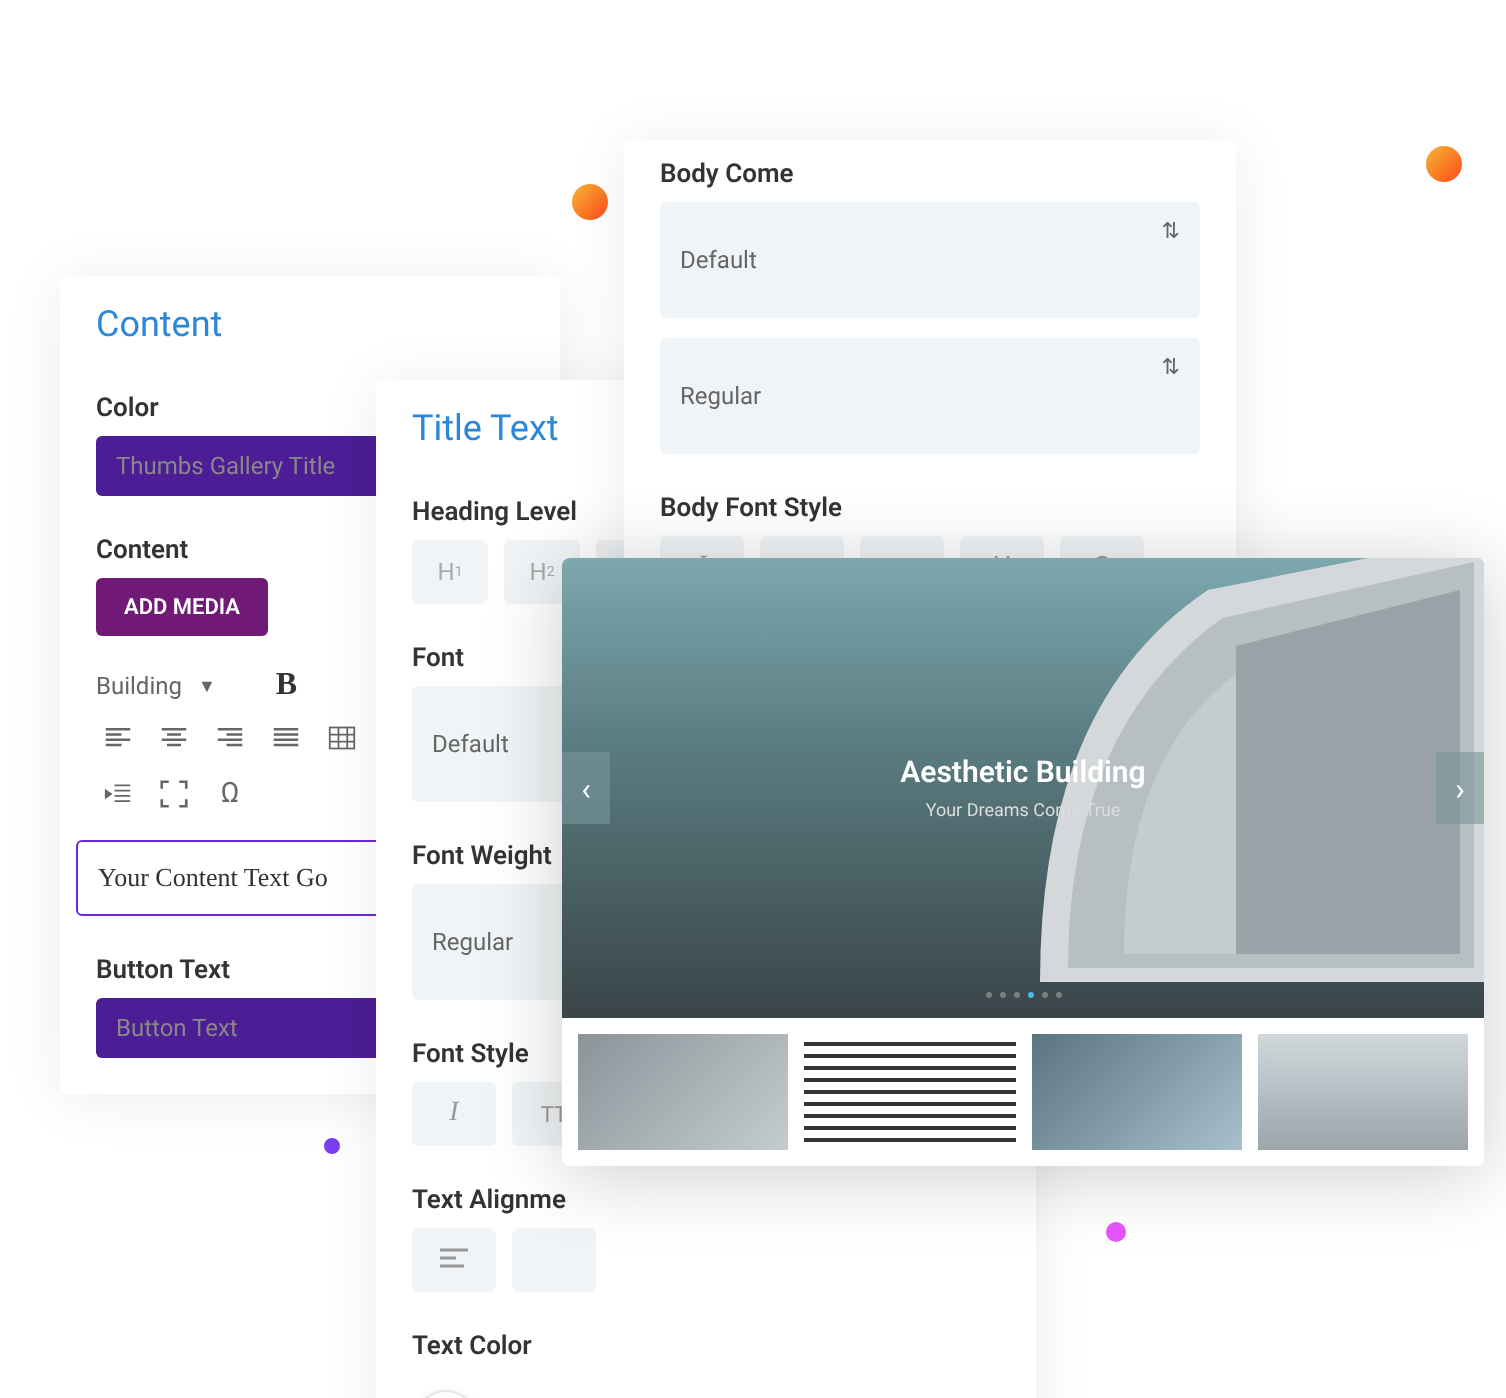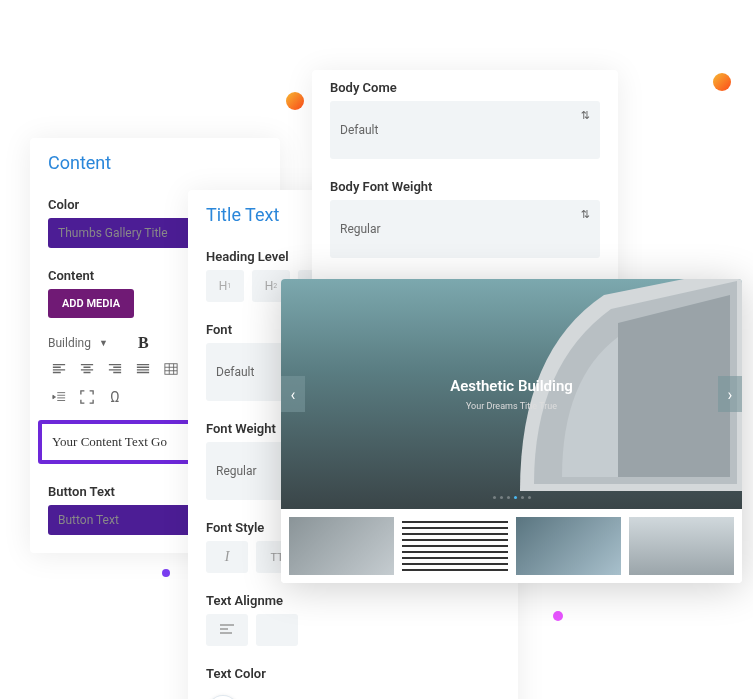--- a/index.html
+++ b/index.html
@@ -7,21 +7,21 @@
 .panel{position:absolute;background:#fff;border-radius:4px;box-shadow:0 2px 30px rgba(0,0,0,0.08)}
 .section-title{color:#2b87da;font-size:18px;font-weight:400;padding:14px 18px}
 .field-label{color:#333;font-size:13px;font-weight:600;padding:10px 18px 6px}
 .text-input{margin:0 18px 10px;background:#4c1d95;border:none;border-radius:3px;padding:8px 10px;font-size:12px;color:#888;width:calc(100% - 36px);display:block}
 .btn-dark{margin:0 18px 10px;background:#701a75;color:#fff;border:none;border-radius:3px;padding:8px 14px;font-size:11px;font-weight:600;cursor:pointer}
 .select-box{margin:0 18px 10px;background:#f1f4f6;border:none;border-radius:3px;padding:22px 10px;font-size:12px;color:#666;width:calc(100% - 36px);position:relative}
 .select-box::after{content:"⇅";position:absolute;right:10px;top:8px;color:#666;font-size:11px}
 .toolbar{display:flex;flex-wrap:wrap;gap:6px;padding:0 18px 8px}
 .tb-btn{width:22px;height:22px;display:flex;align-items:center;justify-content:center;font-size:11px;color:#666;cursor:pointer;border-radius:2px}
 .tb-btn svg{width:14px;height:14px}
-.editor-box{margin:4px 8px 10px;border:4px solid #6d28d9;border-radius:3px;padding:10px;font-size:13px;color:#333;font-family:Georgia,serif}
+.editor-box{margin:4px 8px 10px;border:1px solid #6d28d9;border-radius:3px;padding:10px;font-size:13px;color:#333;font-family:Georgia,serif}
 .btn-group{display:flex;gap:8px;padding:0 18px 10px}
 .style-btn{background:#f1f4f6;border:none;border-radius:3px;width:42px;height:32px;display:flex;align-items:center;justify-content:center;color:#999;font-size:14px;cursor:pointer}
 .h-btn{background:#f1f4f6;border:none;border-radius:3px;width:38px;height:32px;display:flex;align-items:center;justify-content:center;color:#aaa;font-size:10px;cursor:pointer}
 .color-row{display:flex;gap:6px;padding:8px 18px 18px;align-items:center}
 .color-swatch{width:26px;height:26px;border-radius:50%;cursor:pointer}
 .color-picker{width:38px;height:38px;border-radius:50%;background:#fff;border:1px solid #e0e8ef;display:flex;align-items:center;justify-content:center;box-shadow:0 1px 4px rgba(0,0,0,0.1)}
 .body-header{display:flex;align-items:center;justify-content:space-between;padding:14px 18px}
 .body-title{color:#2b87da;font-size:18px;font-weight:400}
 .hdr-icons{display:flex;gap:12px;align-items:center}
 .slider{position:absolute;box-shadow:0 4px 40px rgba(0,0,0,0.2);border-radius:4px;overflow:hidden}
@@ -166,21 +166,20 @@
     <div class="color-swatch" style="background:#4cd41e"></div>
     <div class="color-swatch" style="background:#1e73be"></div>
     <div class="color-swatch" style="background:#8224e3"></div>
     <div class="color-swatch" style="background:linear-gradient(45deg,#fff 45%,#e2401c 45%,#e2401c 55%,#fff 55%);border:1px solid #ddd"></div>
   </div>
 </div>
 
 <div class="panel" style="left:312px;top:70px;width:306px">
   <div class="field-label">Body Come</div>
   <div class="select-box">Default</div>
-  <div class="field-label">Body Font Weight</div>
   <div class="select-box">Regular</div>
   <div class="field-label">Body Font Style</div>
   <div class="btn-group" style="padding-bottom:18px">
     <button class="style-btn" style="font-style:italic;font-family:Georgia">I</button>
     <button class="style-btn" style="font-size:11px">TT</button>
     <button class="style-btn" style="font-size:11px">T<span style="font-size:8px">T</span></button>
     <button class="style-btn" style="text-decoration:underline">U</button>
     <button class="style-btn" style="text-decoration:line-through">S</button>
   </div>
 </div>
@@ -189,21 +188,21 @@
   <div class="slide-main">
     <svg class="building" viewBox="0 0 200 200">
       <path d="M20 180 Q20 80 80 40 L180 20 L180 180 Z" fill="#d4d8da"></path>
       <path d="M30 175 Q30 90 85 50 L175 30 L175 175 Z" fill="#b8bfc3"></path>
       <path d="M90 60 L170 40 L170 170 L90 170 Z" fill="#9aa3a8"></path>
       <path d="M50 170 Q50 100 90 70 L90 170 Z" fill="#c5ccd0"></path>
     </svg>
     <div class="nav-arrow nav-left">‹</div>
     <div class="nav-arrow nav-right">›</div>
     <div class="slide-title" style="z-index:2">Aesthetic Building</div>
-    <div class="slide-sub" style="z-index:2">Your Dreams Title True</div>
+    <div class="slide-sub" style="z-index:2">Your Dreams Come True</div>
     <div class="dots">
       <div class="dot"></div>
         <div class="dot"></div>
         <div class="dot"></div>
         <div class="dot active"></div>
         <div class="dot"></div>
         <div class="dot"></div>
     </div>
   </div>
   <div class="thumbs">

